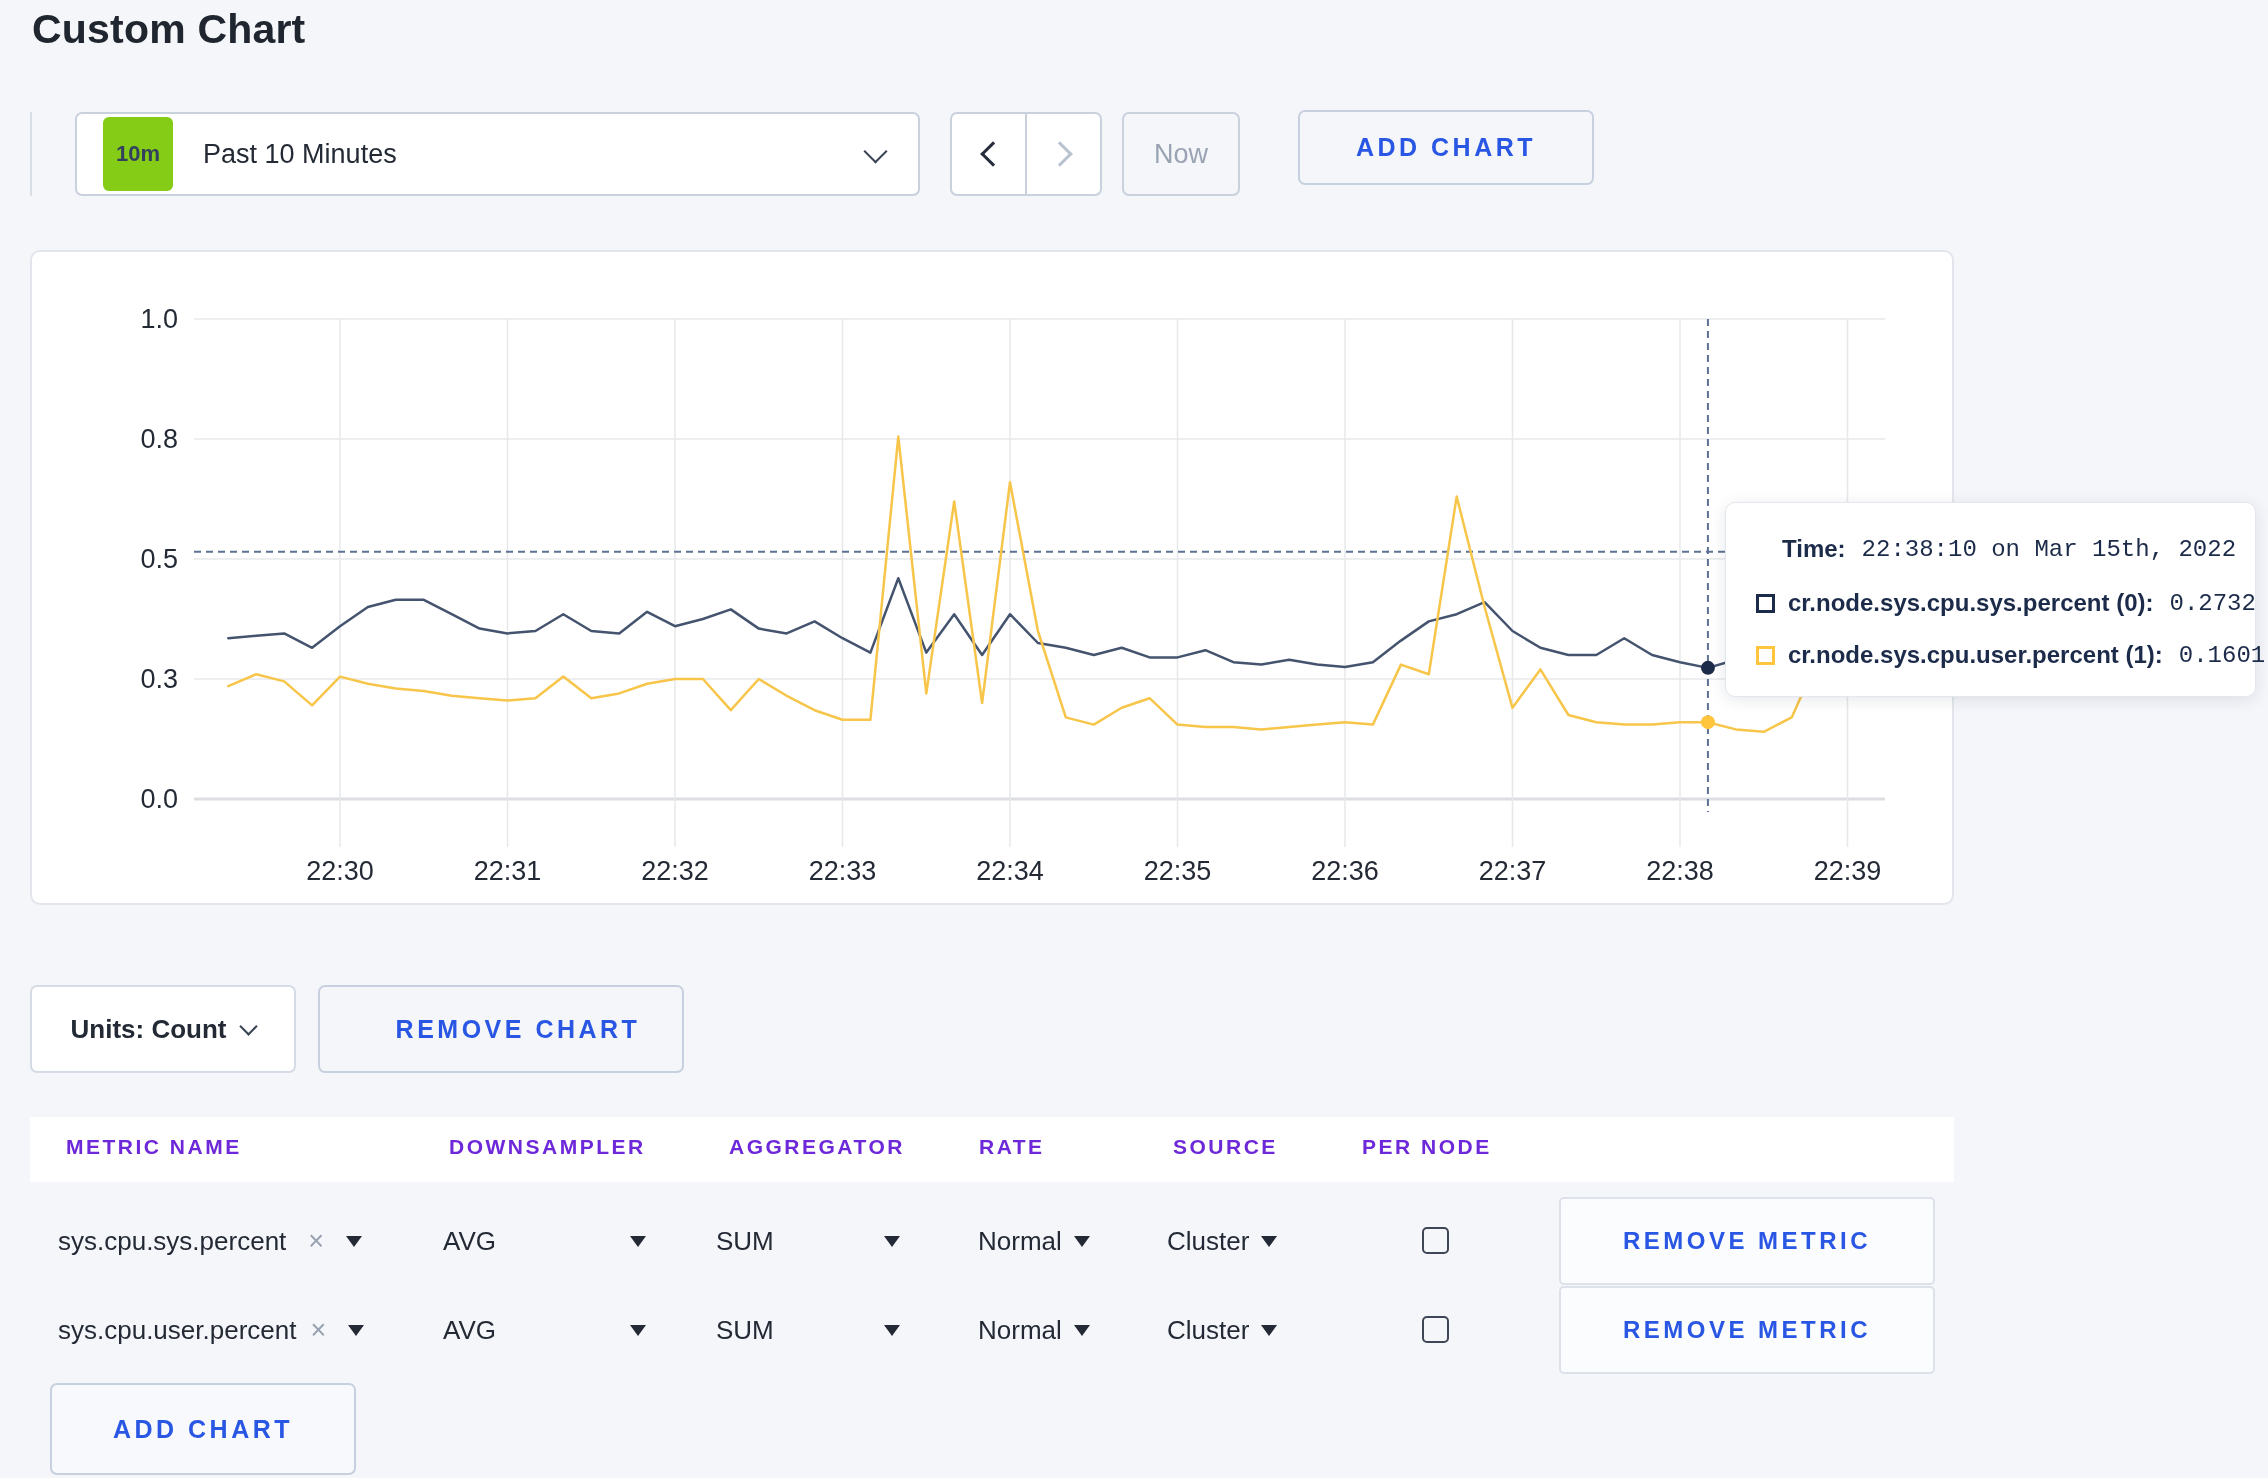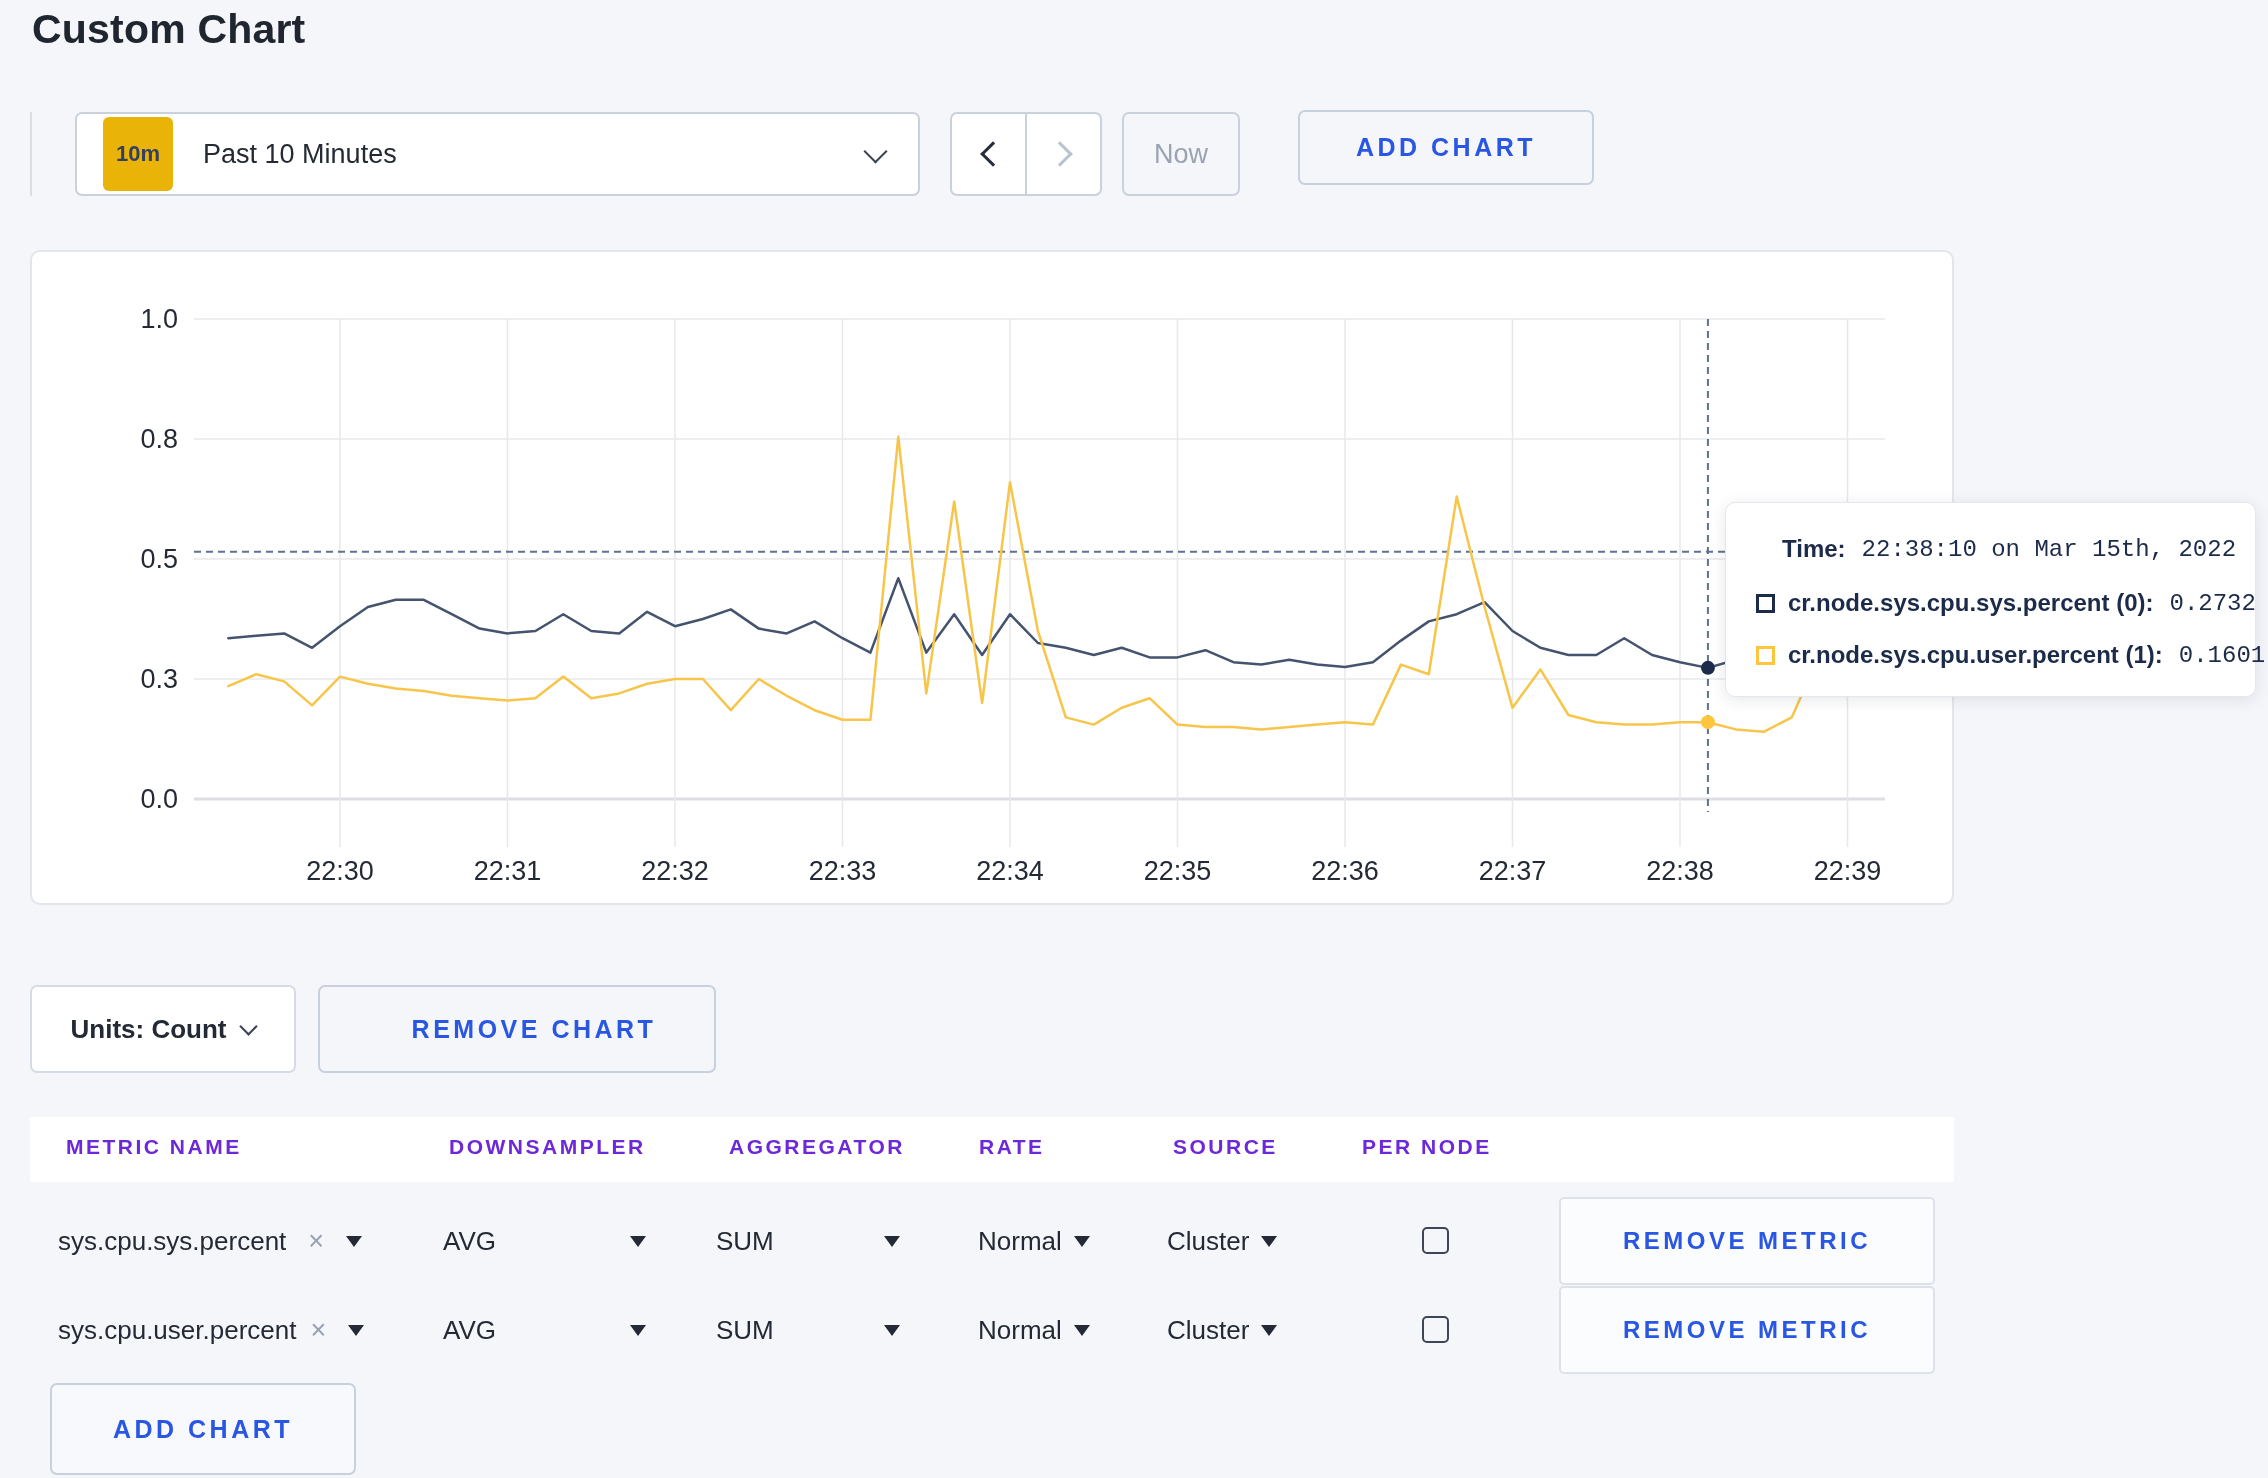--- a/index.html
+++ b/index.html
@@ -13,21 +13,21 @@
   
   .page-title{left:32px;top:6px;font-size:41px;font-weight:600;color:#20262F;letter-spacing:.2px;}
   
   .rail{left:30px;top:112px;width:2px;height:84px;background:#D9DEE5;}
   .time-select{
     left:75px;top:112px;width:845px;height:84px;background:#FFFFFF;
     border:2px solid #C9D1DD;border-radius:7px;box-sizing:border-box;
     display:flex;align-items:center;cursor:pointer;
   }
   .badge{
-    margin-left:26px;background:#eab308;color:#33415E;font-weight:bold;
+    margin-left:26px;background:#84cc16;color:#33415E;font-weight:bold;
     font-size:22px;padding:24px 13px;border-radius:6px;
   }
   .range-label{margin-left:30px;font-size:27px;color:#242A35;}
   .chev{display:inline-block;width:15px;height:15px;border-right:2.5px solid #3A4354;border-bottom:2.5px solid #3A4354;}
   .chev.down{transform:rotate(45deg);margin-left:auto;margin-right:34px;margin-top:-6px;}
   .pager{left:950px;top:112px;width:152px;height:84px;background:#FFFFFF;border:2px solid #C9D1DD;border-radius:7px;box-sizing:border-box;display:flex;}
   .pg{flex:1;background:none;border:none;display:flex;align-items:center;justify-content:center;cursor:pointer;padding:0;}
   .pg.prev{border-right:2px solid #C9D1DD;}
   .chev.left{transform:rotate(135deg);border-color:#252C3A;border-width:3.5px;margin-left:8px;}
   .chev.right{transform:rotate(-45deg);border-color:#B9C2CF;border-width:3.5px;margin-right:8px;}
@@ -63,21 +63,21 @@
   .tt-val{margin-left:16px;font-family:Liberation Mono, monospace;}
   .swatch{width:19px;height:19px;border:3.5px solid #1C2B4A;box-sizing:border-box;margin-right:13px;background:transparent;}
   
   .units-btn{
     left:30px;top:985px;width:266px;height:88px;background:#FFFFFF;
     border:2px solid #D5DBE5;border-radius:7px;box-sizing:border-box;
     display:flex;align-items:center;justify-content:center;cursor:pointer;
   }
   .units-btn span.lbl{font-size:26px;font-weight:bold;color:#242A35;}
   .chev.small{width:11px;height:11px;border-width:2.5px;transform:rotate(45deg);margin-left:16px;margin-top:-5px;}
-  .remove-chart{left:318px;top:985px;width:398px;height:88px;padding-left:40px;}
+  .remove-chart{left:318px;top:985px;width:366px;height:88px;padding-left:40px;}
   
   .thead{left:30px;top:1117px;width:1924px;height:65px;background:#FFFFFF;}
   .th{position:absolute;top:18px;font-size:21px;font-weight:bold;letter-spacing:2.5px;color:#6d28d9;white-space:nowrap;}
   .mrow{left:30px;width:1924px;height:96px;}
   .row0{top:1193px;} .row1{top:1282px;}
   .cell{position:absolute;top:0;height:96px;display:flex;align-items:center;font-size:26px;color:#242A35;white-space:nowrap;}
   .tri{width:0;height:0;border-left:8px solid transparent;border-right:8px solid transparent;border-top:11px solid #242A35;display:inline-block;}
   .xic{color:#97A1B0;font-size:27px;}
   .cb{position:absolute;width:27px;height:27px;border:2.5px solid #3E4656;border-radius:5px;box-sizing:border-box;background:transparent;top:34px;left:1392px;cursor:pointer;}
   .rm-btn{position:absolute;left:1529px;top:4px;width:376px;height:88px;background:#FBFCFE;border:2px solid #DCE1EA;border-radius:5px;box-sizing:border-box;color:#2957E4;font-weight:bold;letter-spacing:3.5px;font-size:24px;font-family:inherit;cursor:pointer;}

